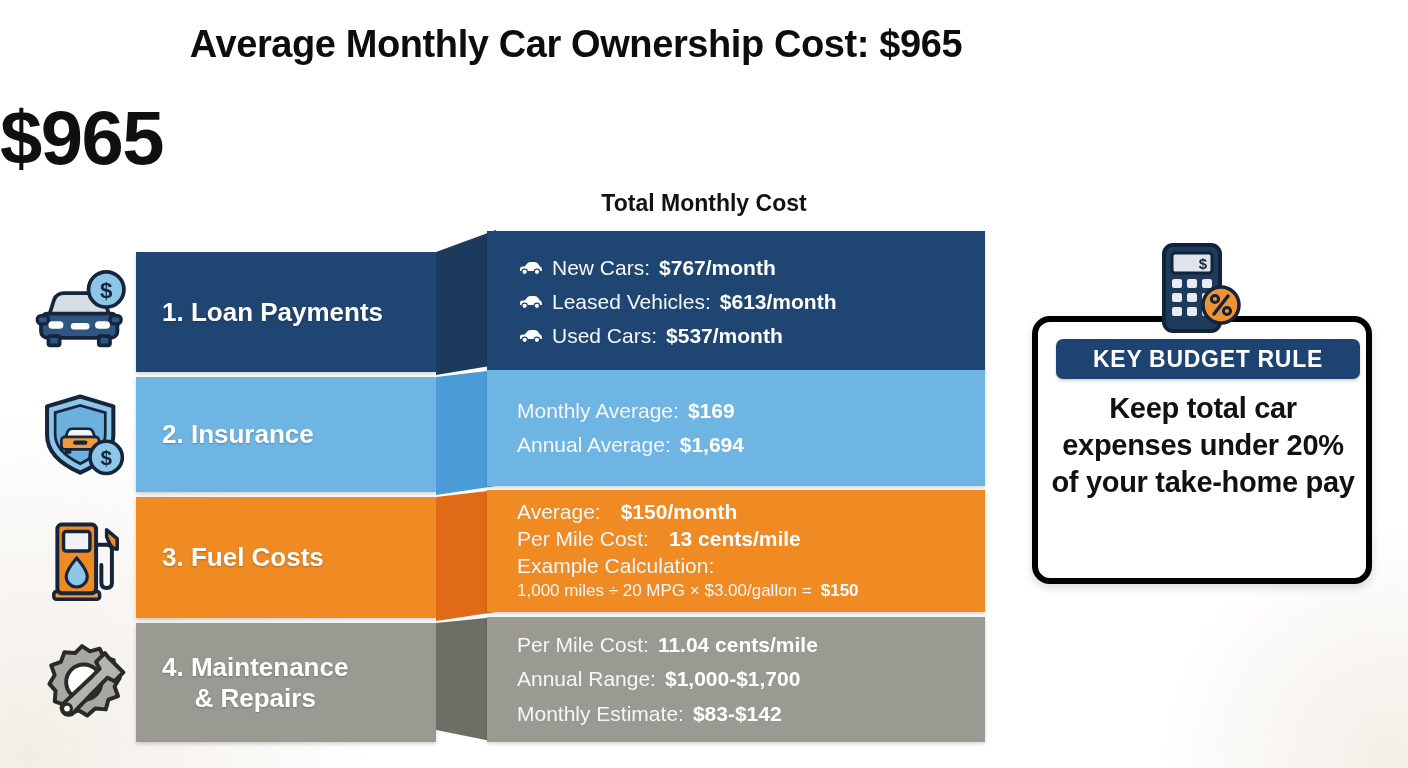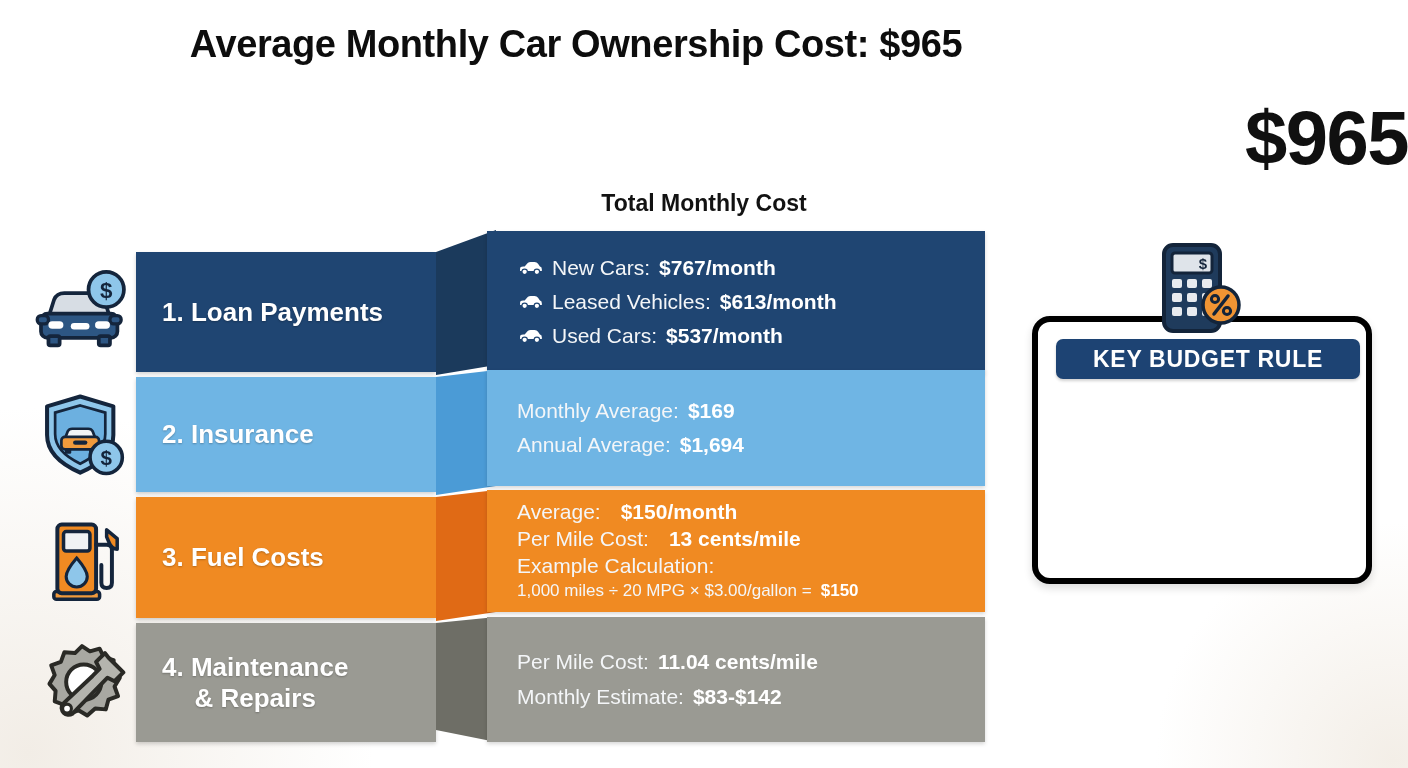--- a/index.html
+++ b/index.html
@@ -33,21 +33,21 @@
     left: 0; top: 23px; width: 1152px;
     text-align: center;
     font-size: 38px;
     font-weight: bold;
     color: #0d0d0d;
     letter-spacing: -0.4px;
   }
   .hero-amount {
     position: absolute;
     left: 0; top: 100px; width: 1408px;
-    text-align: right;
+    text-align: left;
     font-size: 76px;
     font-weight: bold;
     color: #101010;
     letter-spacing: -1.5px;
     line-height: 1;
   }
   .hero-caption {
     position: absolute;
     left: 0; top: 190px; width: 1408px;
     text-align: center;
@@ -326,20 +326,24 @@
 &amp; Repairs</div>
       </div>
 
       <div class="panel-fold" style="left:436px; top:617px; width:60px; height:130px; clip-path: polygon(0 6px, 100% 0, 100% 125px, 0 113px);"></div>
 
       <div class="panel-right" style="left:487px; top:617px; width:498px; height:125px;">
         <div class="details">
           <div class="detail-line">
             <span>Per Mile Cost: </span>
               <b>11.04 cents/mile</b>
+          </div>
+          <div class="detail-line">
+            <span>Annual Range: </span>
+              <b>$1,000-$1,700</b>
           </div>
           <div class="detail-line">
             <span>Monthly Estimate: </span>
               <b>$83-$142</b>
           </div>
         </div>
       </div>
     </div>
 
   </div>
@@ -360,15 +364,16 @@
       <rect x="62" y="64" width="10" height="9" rx="2" fill="#e8ebef"></rect>
       <circle cx="81" cy="62" r="18" fill="#f09433" stroke="#13243a" stroke-width="3.5"></circle>
       <circle cx="75" cy="56" r="3.6" fill="none" stroke="#13243a" stroke-width="3"></circle>
       <circle cx="87" cy="68" r="3.6" fill="none" stroke="#13243a" stroke-width="3"></circle>
       <line x1="88" y1="53" x2="74" y2="71" stroke="#13243a" stroke-width="3.5" stroke-linecap="round"></line>
     </svg>
   </div>
 
   <div class="rule-card">
     <div class="rule-header">KEY BUDGET RULE</div>
+    <div class="rule-text">Keep total car expenses under 20% of your take-home pay</div>
   </div>
 
 </div>
 
 </body></html>

